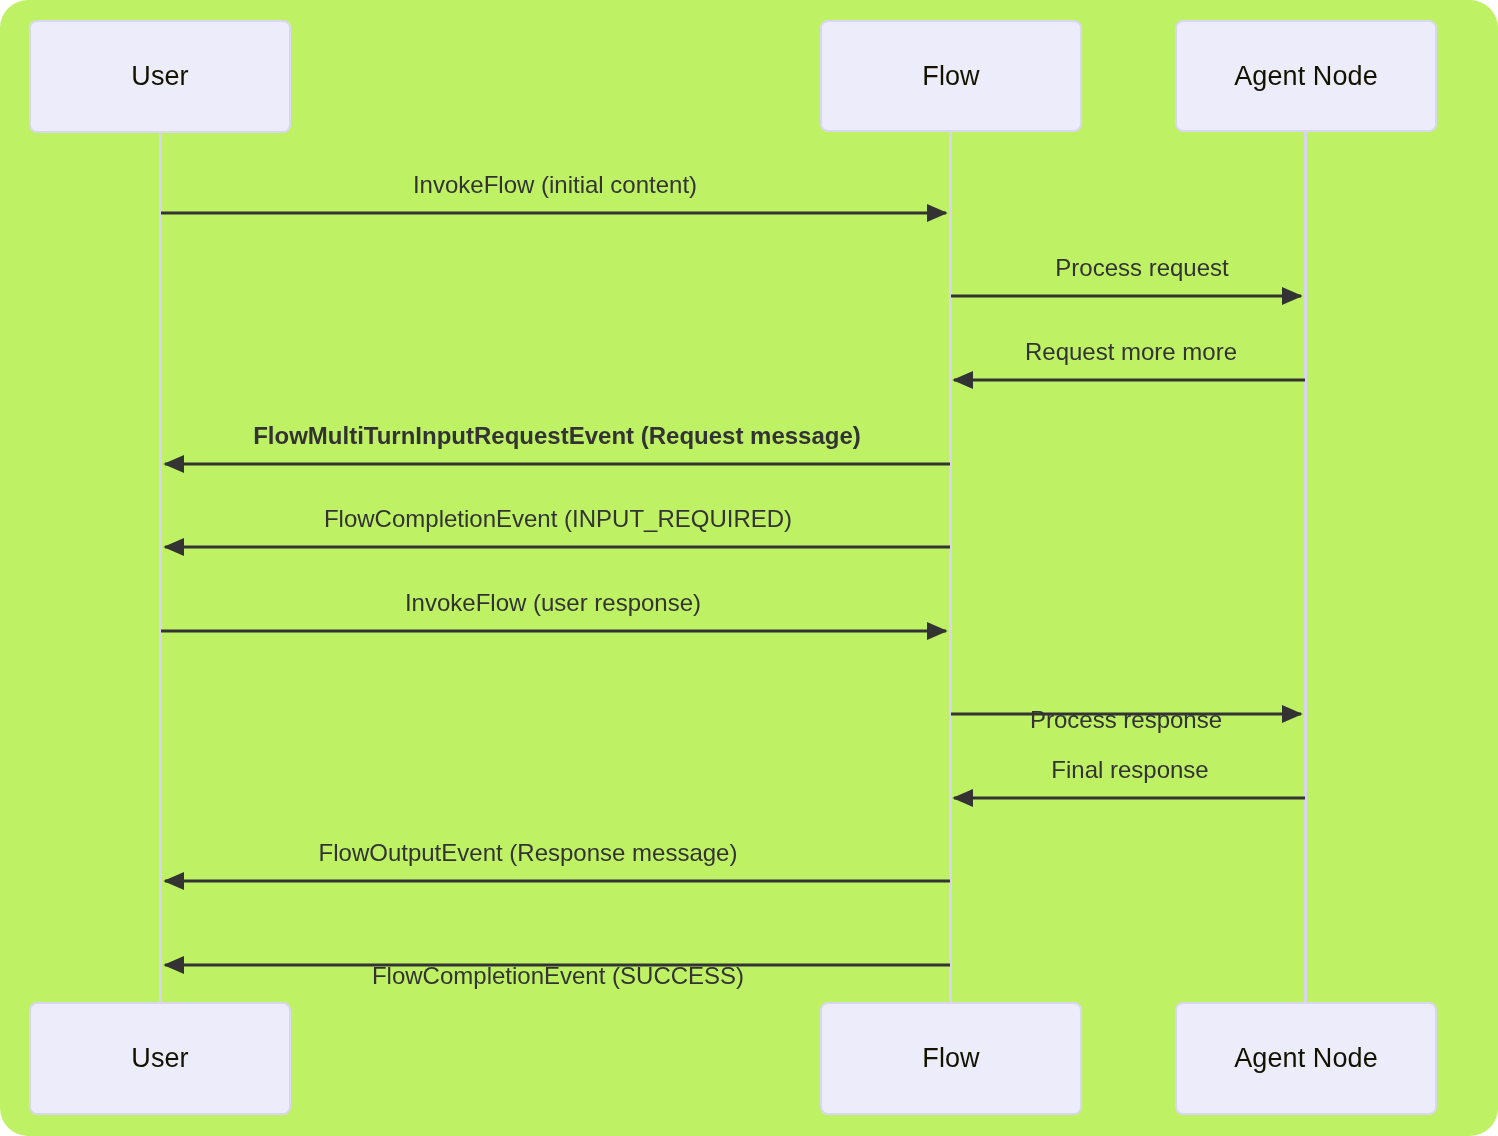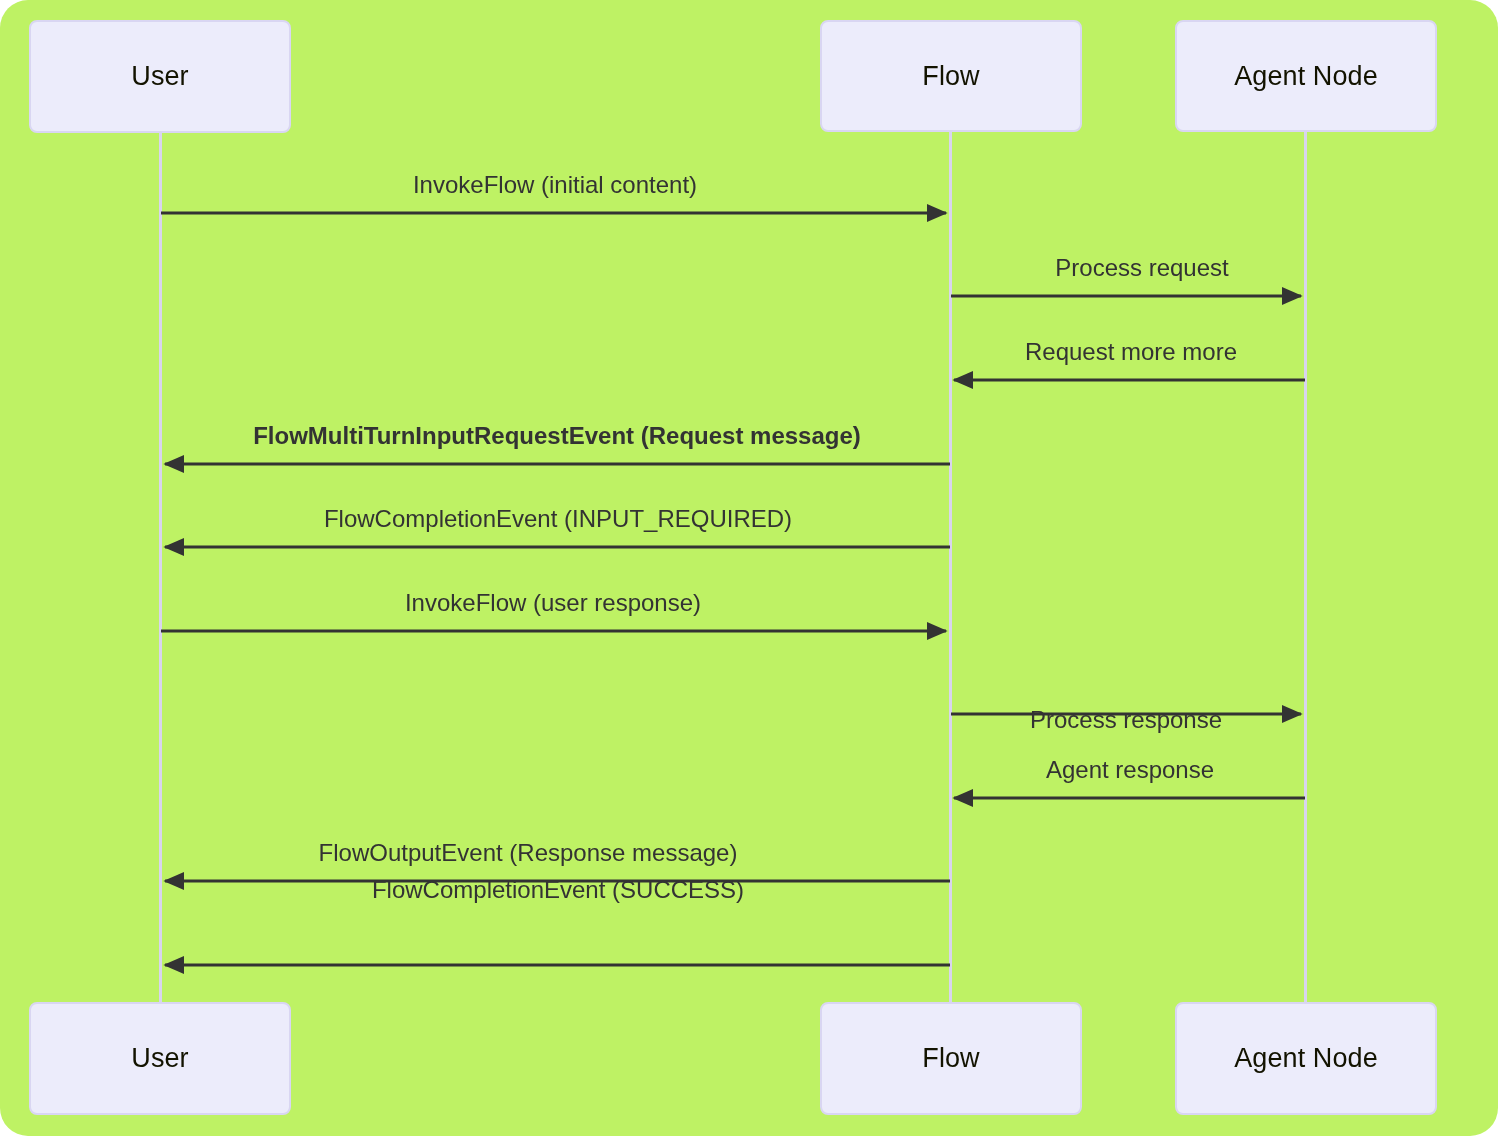--- a/index.html
+++ b/index.html
@@ -113,17 +113,17 @@
     <span class="actor-label">Agent Node</span>
   </div>
 
   <div class="msg-label" style="left:555px; top:185px;">InvokeFlow (initial content)</div>
   <div class="msg-label" style="left:1127px; top:268px;margin-left:15px;">Process request</div>
   <div class="msg-label" style="left:1131px; top:352px;">Request more more</div>
   <div class="msg-label" style="left:557px; top:436px;font-weight:bold;">FlowMultiTurnInputRequestEvent (Request message)</div>
   <div class="msg-label" style="left:558px; top:519px;">FlowCompletionEvent (INPUT_REQUIRED)</div>
   <div class="msg-label" style="left:553px; top:603px;">InvokeFlow (user response)</div>
   <div class="msg-label" style="left:1126px; top:686px;margin-top:34px;">Process response</div>
-  <div class="msg-label" style="left:1130px; top:770px;">Agent response</div>
+  <div class="msg-label" style="left:1130px; top:770px;">Final response</div>
   <div class="msg-label" style="left:528px; top:853px;">FlowOutputEvent (Response message)</div>
-  <div class="msg-label" style="left:558px; top:890px;">FlowCompletionEvent (SUCCESS)</div>
+  <div class="msg-label" style="left:558px; top:976px;">FlowCompletionEvent (SUCCESS)</div>
 
 </div>
 
 </body></html>

